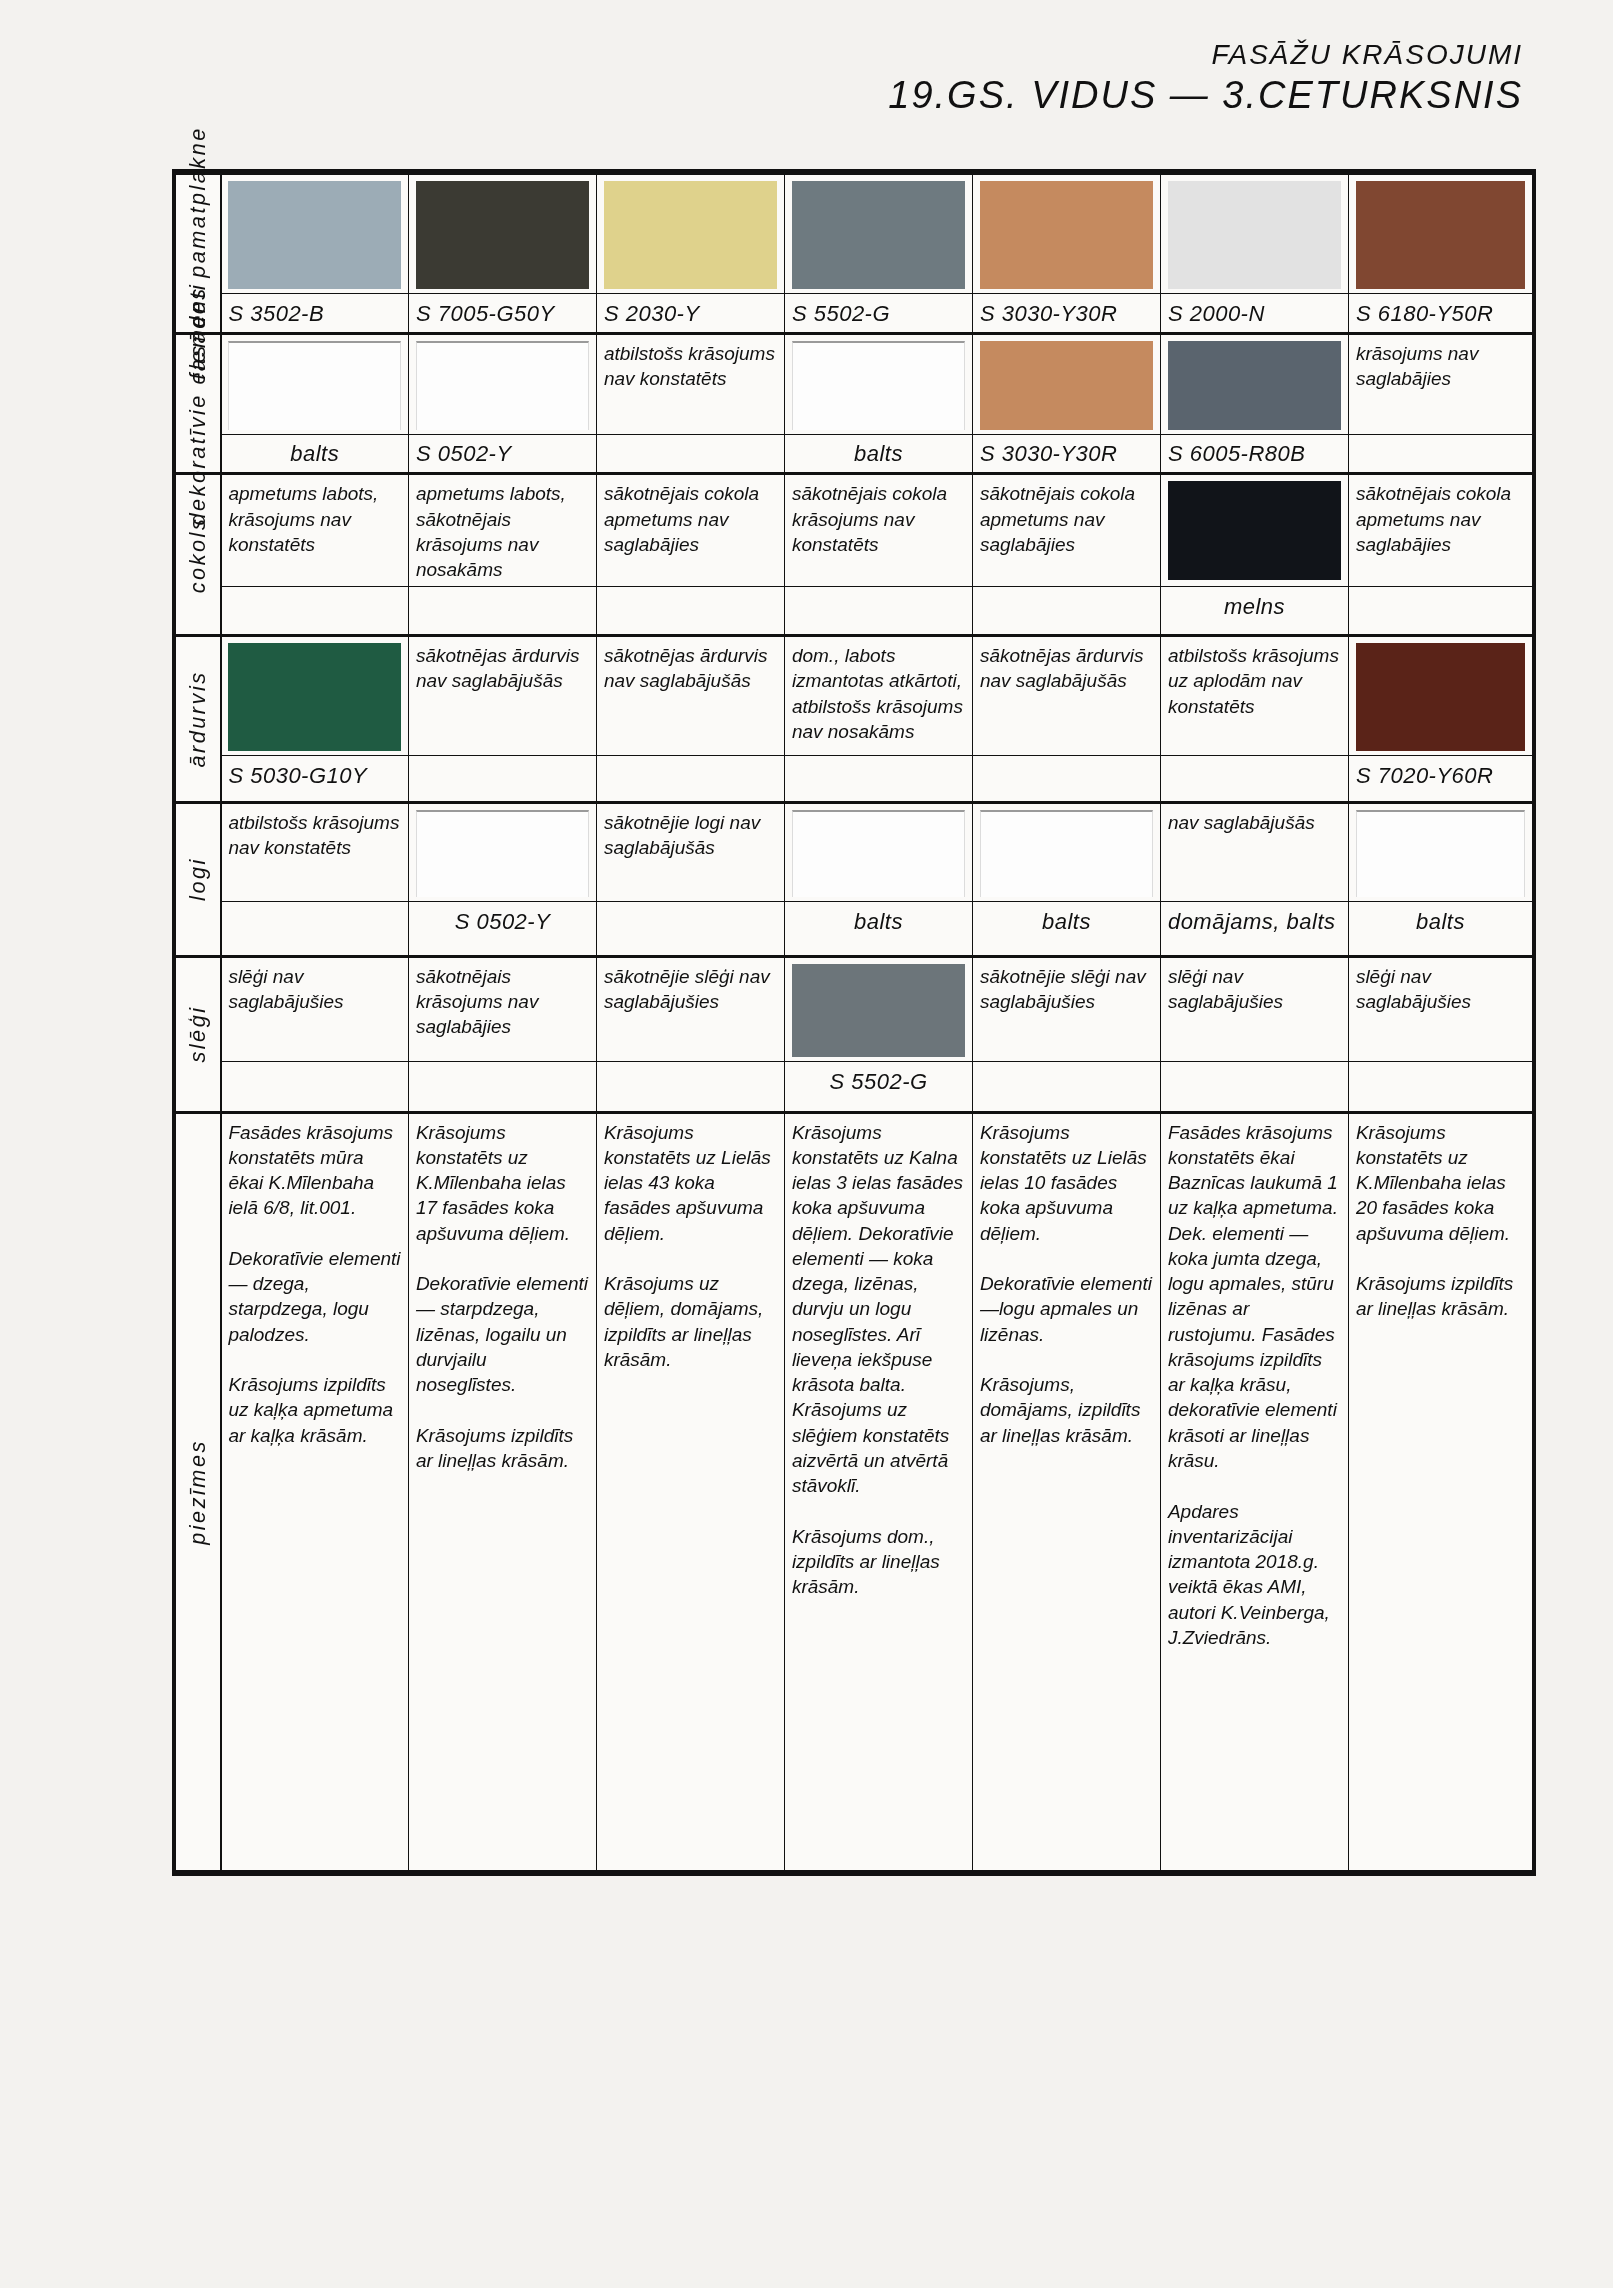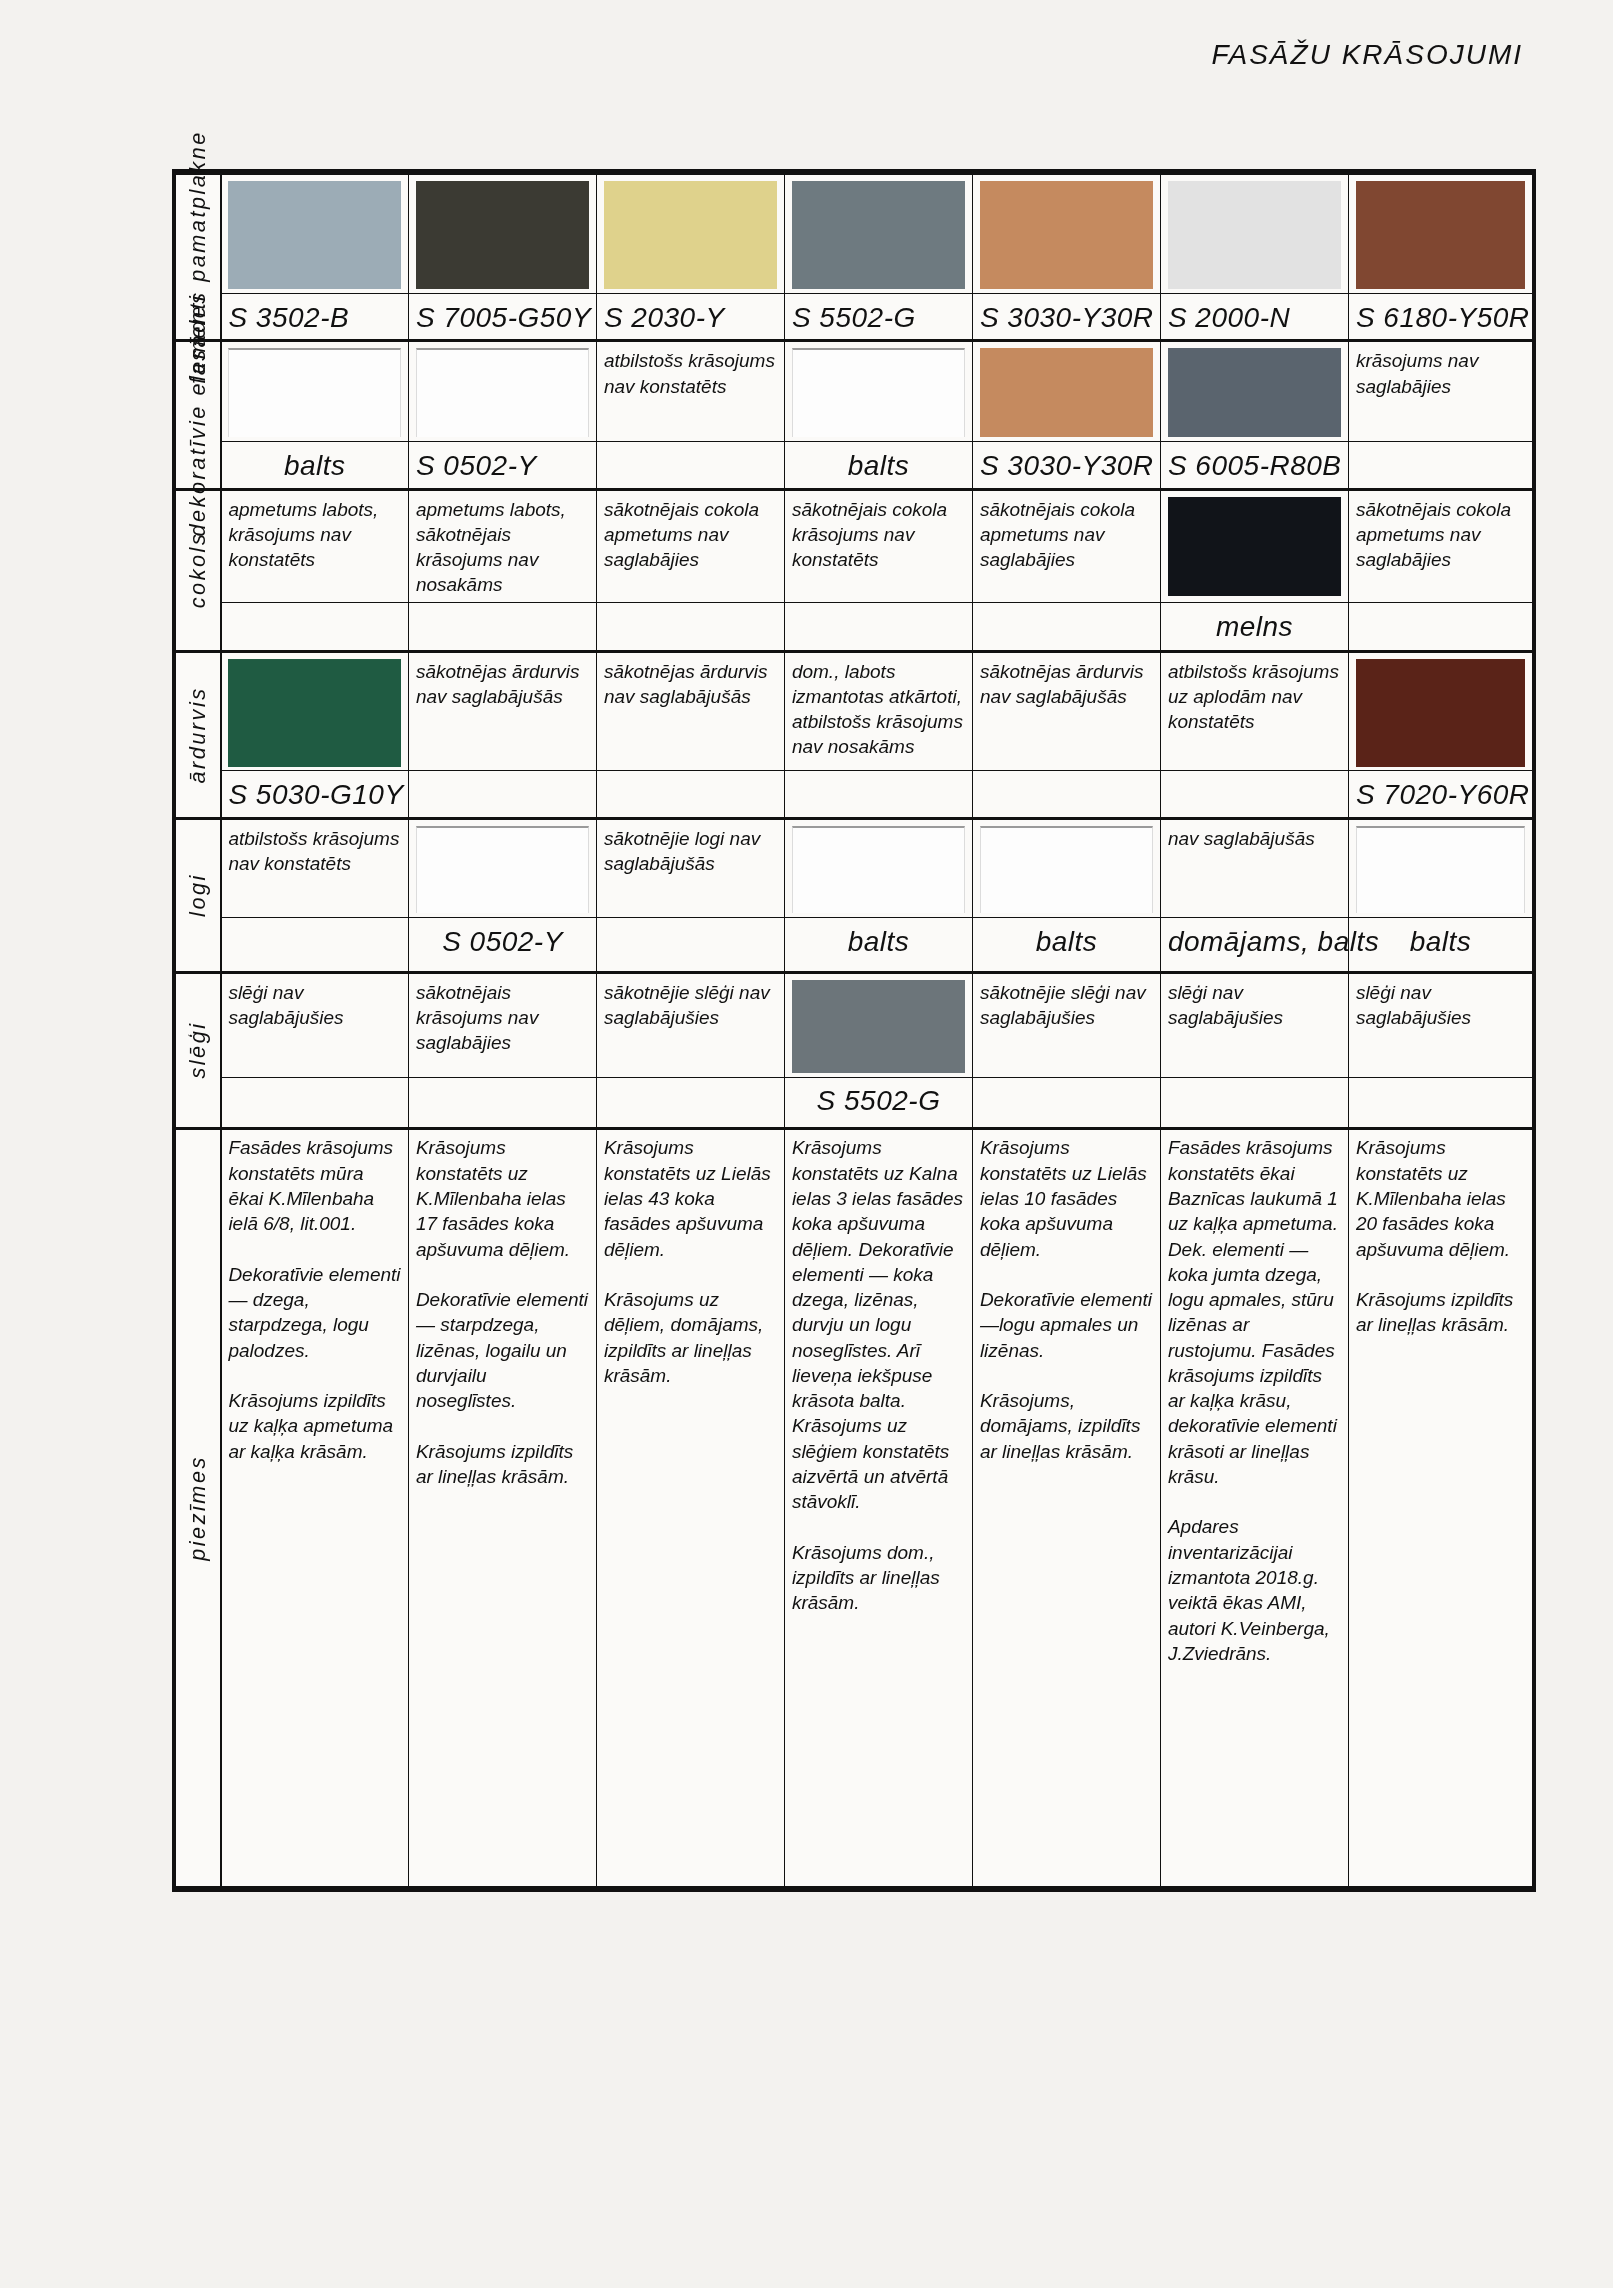--- a/index.html
+++ b/index.html
@@ -74,40 +74,41 @@
   
   .swatch {
     width: 100%;
     height: 100%;
     min-height: 39px;
     display: block;
   }
   td.swcell { padding: 7.9px 9.9px 7.9px 8.9px; }
 
   .code {
-    font-size: 28px;
+    font-size: 22px;
     font-style: italic;
     letter-spacing: 0.5px;
     white-space: nowrap;
   }
   td.codecell { padding: 7.9px 3.9px 7.9px 6.9px; }
   td.center { text-align: center; margin-left: 48px; }
 
   .note {
     font-size: 19px;
     line-height: 1.33;
     white-space: pre-line;
   }
   td.notecell { padding: 9.9px 5.9px 7.9px 7.9px; }
 </style>
 </head>
 <body>
 
 <div id="title-block">
   <div id="title-line1">FASĀŽU  KRĀSOJUMI</div>
+  <div id="title-line2">19.GS.  VIDUS  —  3.CETURKSNIS</div>
 </div>
 
 <div id="sheet">
   <table class="grid">
     <colgroup>
       <col style="width:45px">
       <col style="width:188px">
         <col style="width:188px">
         <col style="width:188px">
       <col style="width:188px">

